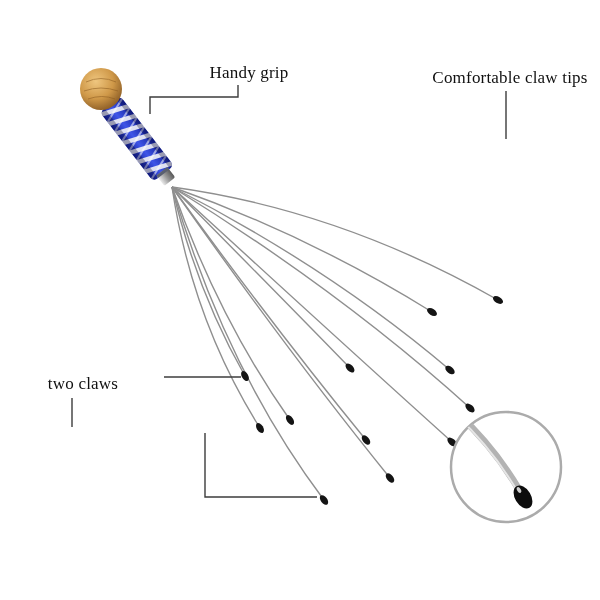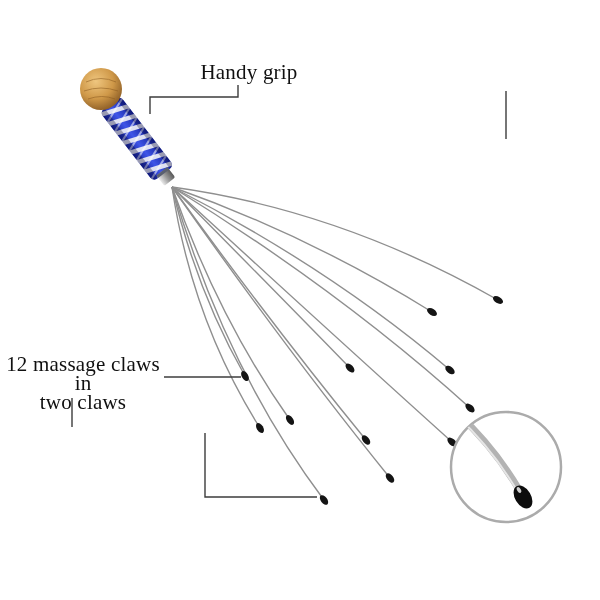--- a/index.html
+++ b/index.html
@@ -4,21 +4,21 @@
 <style>
   html,body{margin:0;padding:0;}
   body{
     width:600px;height:600px;position:relative;overflow:hidden;
     background:#ffffff;
     font-family:"Liberation Serif","DejaVu Serif",serif;
   }
   .stage{position:absolute;inset:0;}
   .label{
     position:absolute;
-    font-size:21px;
+    font-size:17px;
     color:#101010;
     text-align:center;
     line-height:19px;
     letter-spacing:.2px;
   }
   #label-handy{left:196px;top:63px;width:106px;}
   #label-claw-tips{left:424px;top:68px;width:172px;}
   #label-levels{left:2px;top:355px;width:162px;}
   svg{position:absolute;left:0;top:0;}
 </style>
@@ -136,19 +136,20 @@
         <path d="M458,414 Q495,448 521,493" stroke="#b3b3b3" stroke-width="7" fill="none"></path>
         <path d="M456,415 Q493,449 519,494" stroke="#e6e6e6" stroke-width="2" fill="none"></path>
         <ellipse cx="523" cy="497" rx="8" ry="12.5" fill="#0d0d0d" transform="rotate(-31 523 497)"></ellipse>
         <ellipse cx="519" cy="490" rx="1.8" ry="3.2" fill="#ffffff" opacity="0.8" transform="rotate(-31 519 490)"></ellipse>
       </g>
     </g>
   </svg>
 
   <div class="label" id="label-handy">Handy grip</div>
 
+  <div class="label" id="label-claw-tips">Comfortable claw tips</div>
 
   <div class="label" id="label-levels">
-    <span>12 massage claws in</span><br>
+    <br>
     <span>two claws</span>
   </div>
 
 </div>
 
 </body></html>

